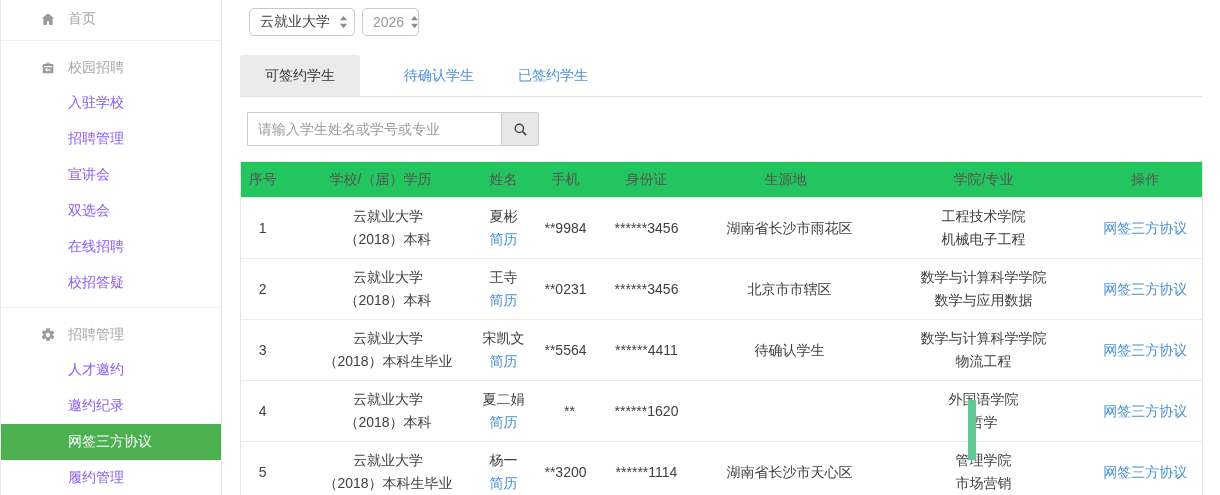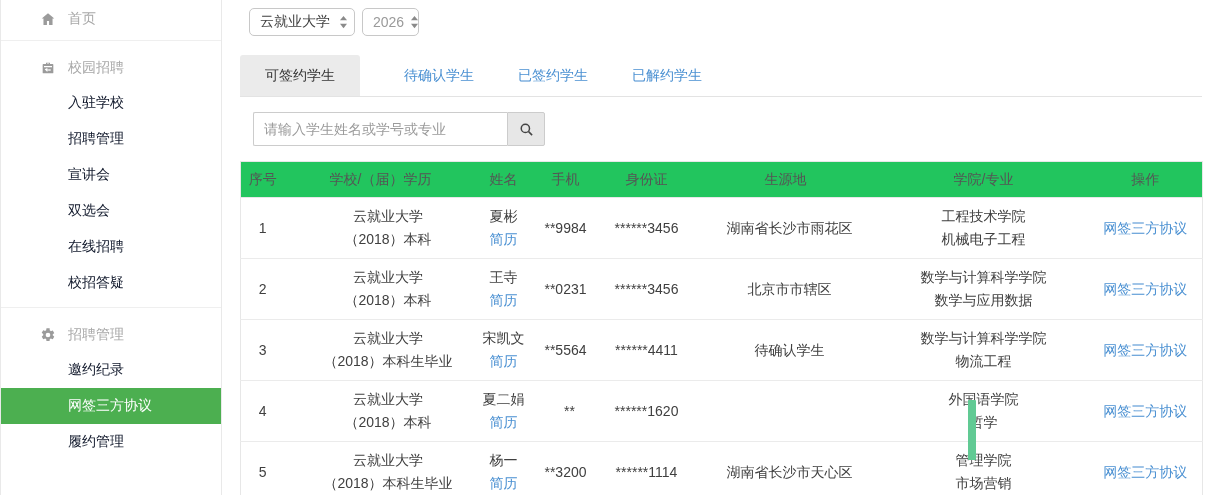--- a/index.html
+++ b/index.html
@@ -10,42 +10,42 @@
   
   .sidebar { width:222px; min-width:222px; height:495px; background:#fff;
     border-left:1px solid #e9e9e9; border-right:1px solid #e9e9e9; padding-top:4px; }
   .side-row { display:flex; align-items:center; height:30px; padding-left:38px; cursor:pointer; }
   .side-row .ic { width:17px; height:17px; margin-right:12px; display:flex; align-items:center; justify-content:center; }
   .side-row .ic svg { width:16px; height:16px; fill:#9b9b9b; }
   .side-head { color:#a8a8a8; font-size:14px; height:34px; cursor:default; }
   .side-top { font-size:14px; color:#a8a8a8; }
   .side-divider { border-top:1px solid #efefef; margin:6px 0 10px 0; }
   .side-item { display:flex; align-items:center; height:36px; padding-left:67px;
-    font-size:14px; color:#0f172a; cursor:pointer; }
+    font-size:14px; color:#8b5cf6; cursor:pointer; }
   .side-item.active { background:#4caf50; color:#fff; }
 
   
   .main { flex:1; padding:8px 0 0 18px; }
 
   .filters { display:flex; gap:7px; margin-left:9px; margin-top:0; }
   .select { display:flex; align-items:center; justify-content:space-between;
     height:28px; border:1px solid #c8c8c8; border-radius:5px; background:#fff;
     padding:0 6px 0 10px; font-size:14px; cursor:pointer; }
   .select.school { width:106px; color:#404040; }
   .select.year { width:57px; color:#9a9a9a; }
   .updown { display:flex; flex-direction:column; line-height:0; margin-left:6px; }
   .updown svg { width:9px; height:14px; }
 
   .tabs { display:flex; align-items:stretch; margin-top:19px; border-bottom:1px solid #e3e3e3;
     width:962px; height:42px; }
   .tab { font-size:14px; display:flex; align-items:center; cursor:pointer; }
   .tab.active { background:#ebebeb; color:#333; padding:0 25px; border-top-left-radius:3px; border-top-right-radius:3px; }
   .tab.link { color:#4a90d2; margin-left:44px; }
 
-  .searchbar { display:flex; margin-top:15px; margin-left:13px; height:34px;align-items:center; }
+  .searchbar { display:flex; margin-top:15px; margin-left:7px; height:34px;align-items:center; }
   .searchbar input { width:254px; height:34px; border:1px solid #ccc; border-right:none;
     border-radius:2px 0 0 2px; padding:0 10px; font-size:14px; color:#333; outline:none;
     font-family:"Liberation Sans","DejaVu Sans",sans-serif; }
   .searchbar input::placeholder { color:#9b9b9b; }
   .search-btn { width:38px; height:34px; background:#e7e7e7; border:1px solid #ccc;
     border-radius:0 2px 2px 0; display:flex; align-items:center; justify-content:center; cursor:pointer; }
   .search-btn svg { width:15px; height:15px; stroke:#444; fill:none; stroke-width:2; }
 
   table.grid { border-collapse:collapse; table-layout:fixed; width:962px; margin-top:15px;
     border:1px solid #e7e7e7; font-size:14px; }
@@ -108,20 +108,23 @@
 
     <div class="side-row side-head">
       <span class="ic">
         <svg viewBox="0 0 24 24">
             <path d="M19.14 12.94c.04-.31.06-.63.06-.94s-.02-.63-.06-.94l2.03-1.58a.5.5 0 0 0 .12-.61l-1.92-3.32a.5.5 0 0 0-.59-.22l-2.39 1a7.3 7.3 0 0 0-1.62-.94l-.36-2.54A.48.48 0 0 0 13.92 2h-3.84a.48.48 0 0 0-.47.41l-.36 2.54c-.58.24-1.13.56-1.62.94l-2.39-1a.5.5 0 0 0-.59.22L2.73 8.43a.5.5 0 0 0 .12.61l2.03 1.58c-.04.31-.06.63-.06.94s.02.63.06.94l-2.03 1.58a.5.5 0 0 0-.12.61l1.92 3.32c.12.21.37.3.59.22l2.39-1c.49.38 1.04.7 1.62.94l.36 2.54c.04.24.24.41.47.41h3.84c.23 0 .43-.17.47-.41l.36-2.54a7.3 7.3 0 0 0 1.62-.94l2.39 1c.22.08.47-.01.59-.22l1.92-3.32a.5.5 0 0 0-.12-.61l-2.03-1.58zM12 15.5A3.5 3.5 0 1 1 12 8.5a3.5 3.5 0 0 1 0 7z"></path>
           </svg>
       </span>
       <span>招聘管理</span>
     </div>
     <div class="side-item">
+        <span>人才邀约</span>
+      </div>
+    <div class="side-item">
         <span>邀约纪录</span>
       </div>
     <div class="side-item active">
         <span>网签三方协议</span>
       </div>
     <div class="side-item">
         <span>履约管理</span>
       </div>
   </nav>
 
@@ -145,21 +148,20 @@
               <path d="M5 15 1 10h8z" fill="#8a8a8a"></path>
             </svg>
         </span>
       </div>
     </div>
 
     <div class="tabs">
       <div class="tab active">可签约学生</div>
       <div class="tab link">待确认学生</div>
       <div class="tab link">已签约学生</div>
-      <div class="tab link">已解约学生</div>
     </div>
 
     <div class="searchbar">
       <input type="text" placeholder="请输入学生姓名或学号或专业" style="">
       <div class="search-btn">
         <span style="display:flex;">
           <svg viewBox="0 0 20 20">
               <circle cx="8.5" cy="8.5" r="5.5"></circle>
               <line x1="12.8" y1="12.8" x2="17.5" y2="17.5"></line>
             </svg>

